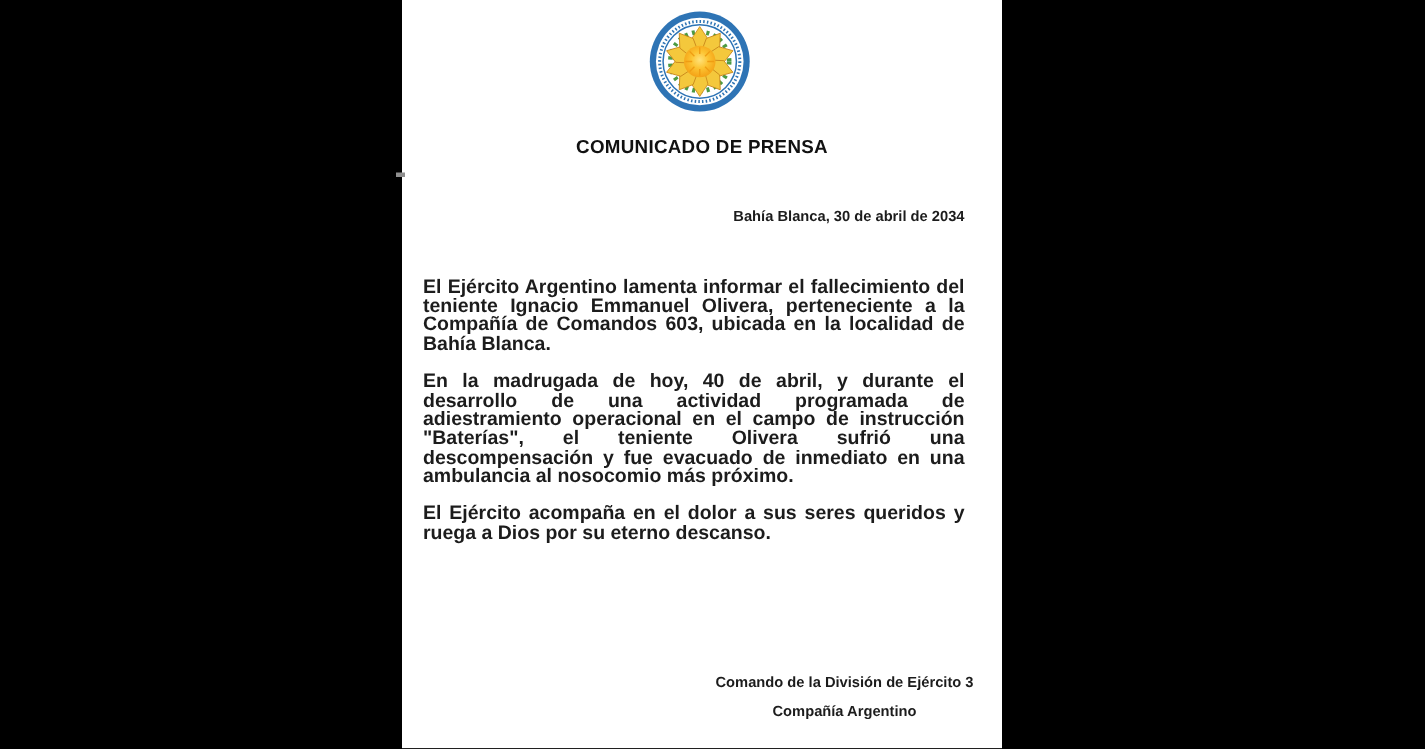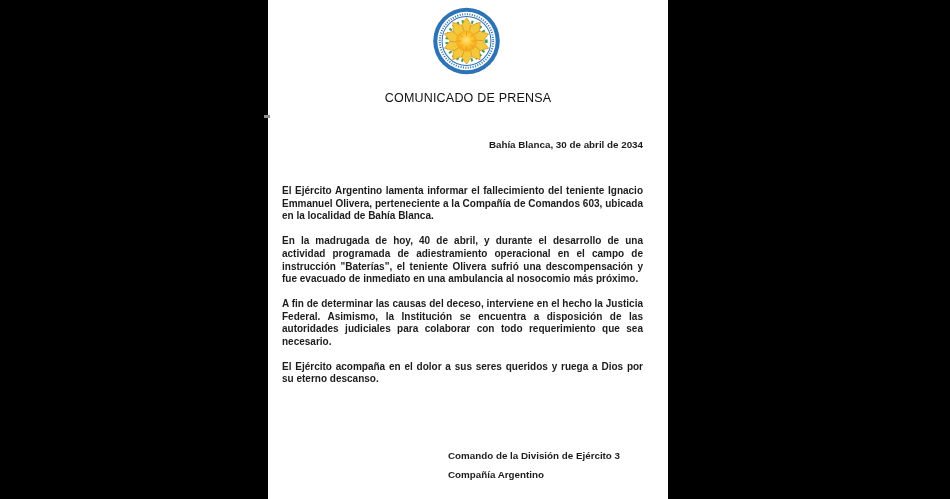--- a/index.html
+++ b/index.html
@@ -8,35 +8,35 @@
     background: #000; overflow: hidden;
     font-family: "Liberation Sans", sans-serif;
   }
   .paper {
     position: absolute; left: 268px; top: 0; width: 400px; height: 499px;
     background: #ffffff; color: #1c1c1c;
   }
   .logo { position: absolute; left: 162px; top: 4px; width: 73px; height: 74px; }
   .title {
     position: absolute; top: 91px; left: 0; width: 100%; margin: 0;
-    text-align: center; font-size: 12.5px; font-weight: 400; color: #111;
+    text-align: center; font-size: 12.5px; font-weight: 700; color: #111;
     letter-spacing: 0.2px;
   }
   .dateline {
     position: absolute; top: 139px; left: 14px; width: 361px;
     text-align: right; font-size: 9.8px; font-weight: 700;
   }
   .bodytext { position: absolute; top: 185px; left: 14px; width: 361px; }
   .bodytext p {
-    margin: 0 0 12px 0; font-size: 10px; font-weight: 700;
+    margin: 0 0 12px 0; font-size: 13px; font-weight: 700;
     line-height: 12.7px; text-align: justify; text-justify: inter-word;
   }
   .signature {
     position: absolute; top: 450px; left: 180px; width: 230px;
-    text-align: left; font-size: 9.8px; font-weight: 700; white-space: nowrap;
+    text-align: center; font-size: 9.8px; font-weight: 700; white-space: nowrap;
   }
   .signature .sig-line { margin-bottom: 8px; }
   .artifact {
     position: absolute; left: -4px; top: 115px; width: 6px; height: 3px;
     background: #8f8f8f;
   }
 </style>
 </head>
 <body>
 
@@ -105,21 +105,20 @@
       </g>
     </svg>
 
     <h1 class="title">COMUNICADO DE PRENSA</h1>
 
     <div class="dateline">Bahía Blanca, 30 de abril de 2034</div>
 
     <div class="bodytext">
       <p>El Ejército Argentino lamenta informar el fallecimiento del teniente Ignacio Emmanuel Olivera, perteneciente a la Compañía de Comandos 603, ubicada en la localidad de Bahía Blanca.</p>
       <p>En la madrugada de hoy, 40 de abril, y durante el desarrollo de una actividad programada de adiestramiento operacional en el campo de instrucción "Baterías", el teniente Olivera sufrió una descompensación y fue evacuado de inmediato en una ambulancia al nosocomio más próximo.</p>
-      <p>A fin de determinar las causas del deceso, interviene en el hecho la Justicia Federal. Asimismo, la Institución se encuentra a disposición de las autoridades judiciales para colaborar con todo requerimiento que sea necesario.</p>
       <p>El Ejército acompaña en el dolor a sus seres queridos y ruega a Dios por su eterno descanso.</p>
     </div>
 
     <div class="signature">
       <div class="sig-line">Comando de la División de Ejército 3</div>
       <div class="sig-line">Compañía Argentino</div>
     </div>
 
     <div class="artifact"></div>
   </div>

